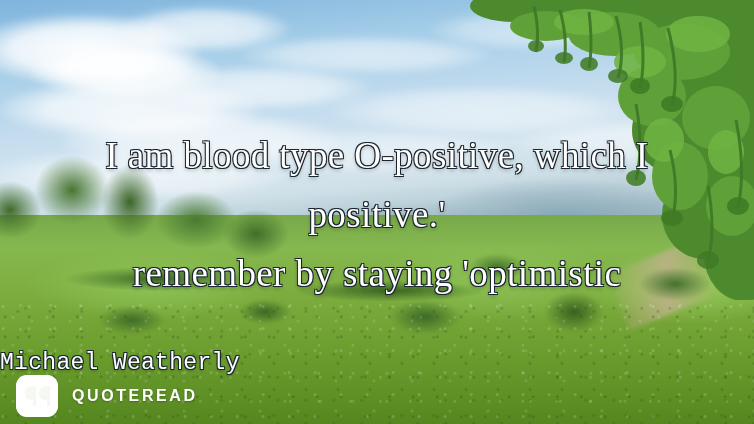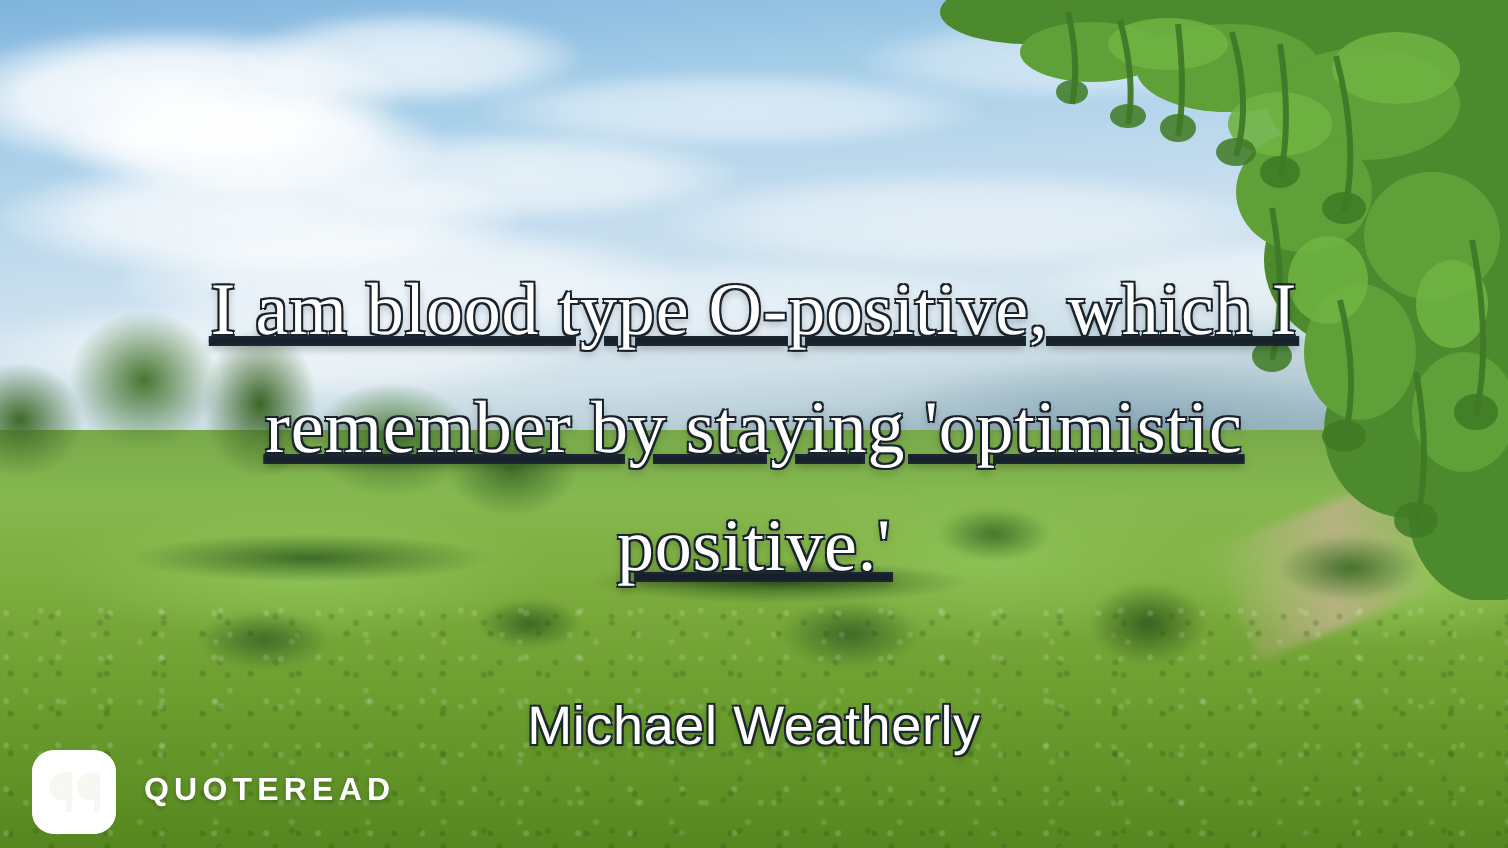--- a/index.html
+++ b/index.html
@@ -155,30 +155,28 @@
     letter-spacing: 0.4px;
     margin: 0;
     -webkit-text-stroke: 1.1px #15202a;
     paint-order: stroke fill;
     text-shadow:
        1px 1px 0 #1b2630,
       -1px 1px 0 #1b2630,
        1px -1px 0 #1b2630,
       -1px -1px 0 #1b2630,
        0 2px 4px rgba(0,0,0,.35);
-    text-decoration: underline;
   }
 
   .author {
     position: absolute;
     left: 0; right: 0;
     top: 348px;
-    text-align: center;
-    font-family: Liberation Sans, sans-serif;
-    font-size: 27px;
+    font-family: Liberation Mono, monospace;
+    font-size: 23px;
     line-height: 30px;
     color: #ffffff;
     letter-spacing: 0.3px;
     -webkit-text-stroke: 0.9px #16202a;
     paint-order: stroke fill;
     text-shadow:
        1px 1px 0 #1b2630,
       -1px 1px 0 #1b2630,
        1px -1px 0 #1b2630,
       -1px -1px 0 #1b2630,
@@ -306,22 +304,22 @@
         <ellipse cx="352" cy="178" rx="10" ry="8"></ellipse>
         <ellipse cx="388" cy="218" rx="11" ry="8"></ellipse>
         <ellipse cx="424" cy="260" rx="11" ry="9"></ellipse>
         <ellipse cx="454" cy="206" rx="11" ry="9"></ellipse>
       </g>
     </svg>
   </div>
 
   <div class="quote-wrap">
     <div class="quote-text">I am blood type O-positive, which I</div>
+    <div class="quote-text">positive.'</div>
     <div class="quote-text">remember by staying 'optimistic</div>
-    <div class="quote-text">positive.'</div>
   </div>
 
   <div class="author">Michael Weatherly</div>
 
   <div class="brand">
     <svg class="brand-mark" viewBox="0 0 42 42">
       <defs>
         <mask id="qmask">
           <rect x="0" y="0" width="42" height="42" fill="#fff"></rect>
 

